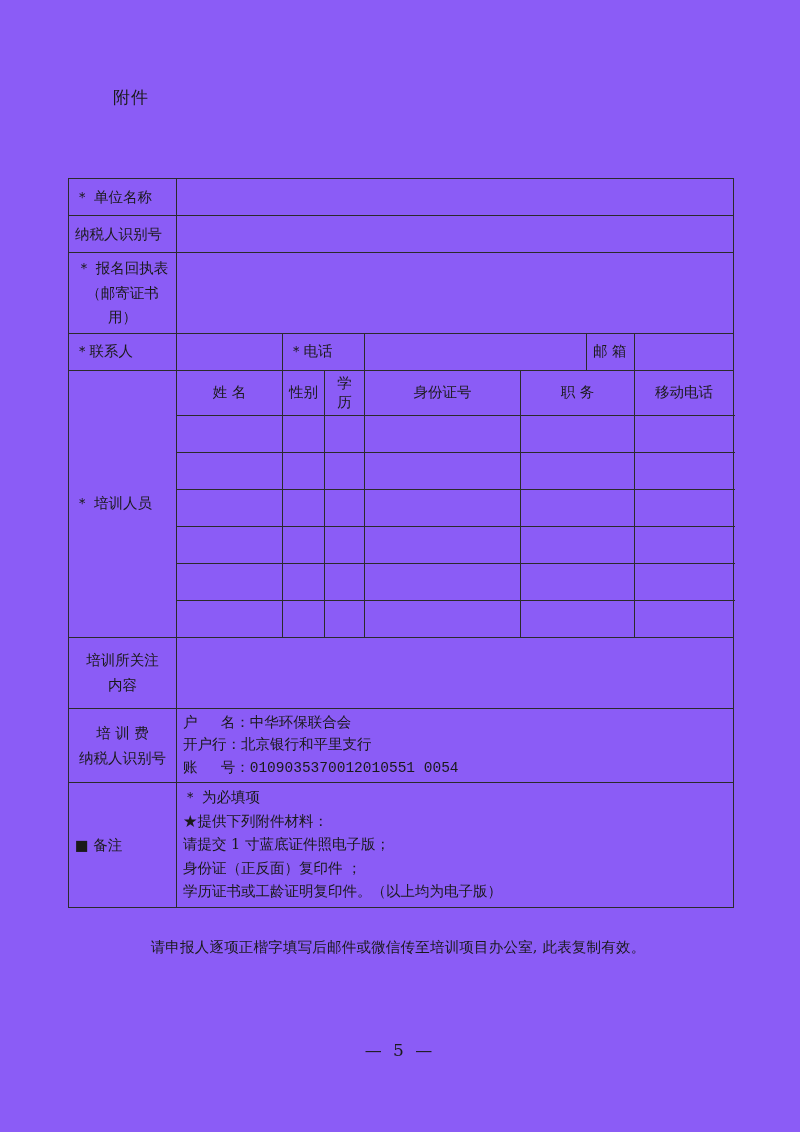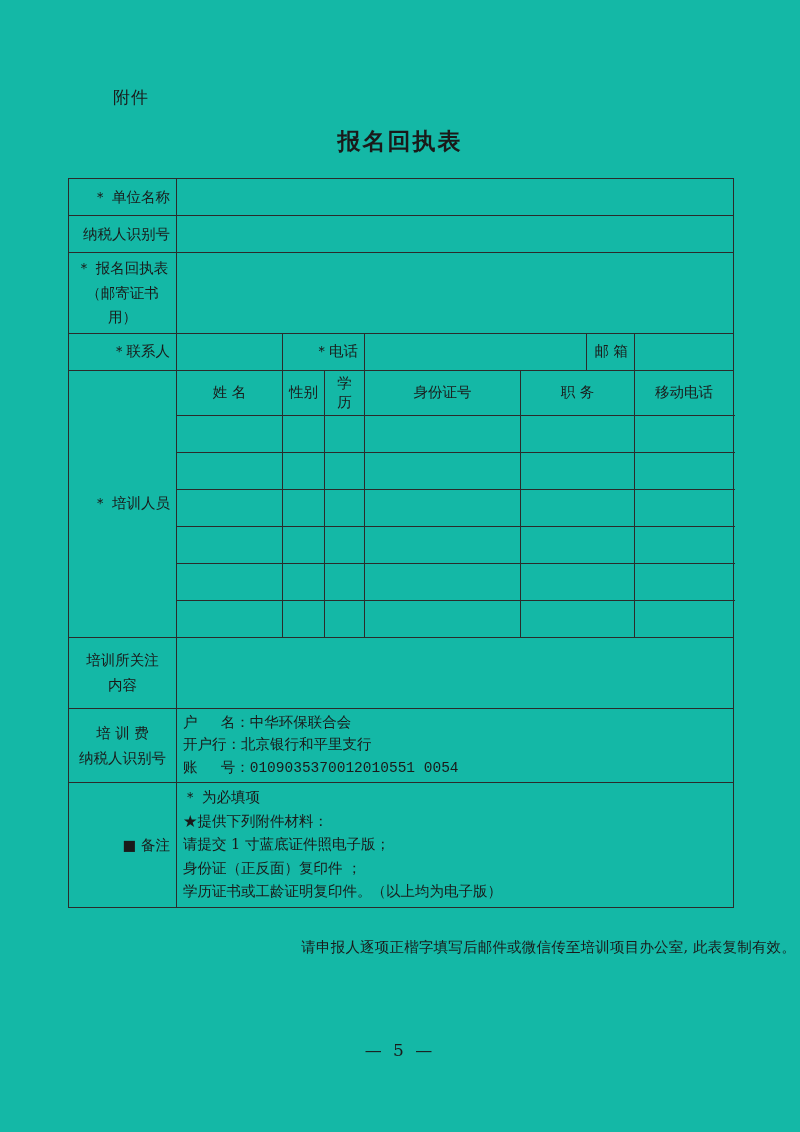--- a/index.html
+++ b/index.html
@@ -11,21 +11,21 @@
     width: 800px;
     height: 1132px;
     font-family: "DejaVu Serif", "Liberation Serif", serif;
     color: #1a1a1a;
     position: relative;
     overflow: hidden;
   }
   .page {
     position: absolute;
     inset: 0;
-    background: #14b8a6;
+    background: #8b5cf6;
     padding-left: 21px;
   }
   .attachment-label {
     position: absolute;
     left: 113px;
     top: 86px;
     font-size: 17px;
     letter-spacing: 1px;
   }
   .doc-title {
@@ -47,21 +47,21 @@
     table-layout: fixed;
   }
   table.form td {
     border: 1px solid #2b2b2b;
     font-size: 14.5px;
     padding: 3px 6px;
     vertical-align: middle;
     height: 30px;
   }
   .lbl {
-    text-align: right;
+    text-align: left;
     white-space: nowrap;
   }
   .lbl-wrap {
     text-align: center;
     line-height: 1.7;
   }
   .hdr {
     text-align: center;
     font-size: 14.5px;
   }
@@ -78,42 +78,41 @@
     line-height: 1.62;
     font-size: 14.5px;
     margin-top: 16px;
   }
   .bank-line { white-space: pre; font-family: Liberation Mono, monospace; }
   .footnote {
     position: absolute;
     left: 0;
     right: 4px;
     top: 938px;
-    text-align: right;
+    text-align: center;
     font-size: 14.5px;
     letter-spacing: 0.2px;
   }
   .page-number {
     position: absolute;
     left: 0;
     right: 0;
     top: 1040px;
     text-align: center;
     font-size: 17px;
     letter-spacing: 3px;
   }
 </style>
 </head>
 <body>
 
 <div class="page">
 
   <div class="attachment-label">附件</div>
 
-  <div class="doc-title">报名回执表</div>
 
   <table class="form">
     <colgroup>
       <col style="width:108px">
       <col style="width:58px">
       <col style="width:48px">
       <col style="width:42px">
       <col style="width:40px">
       <col style="width:42px">
       <col style="width:48px">

